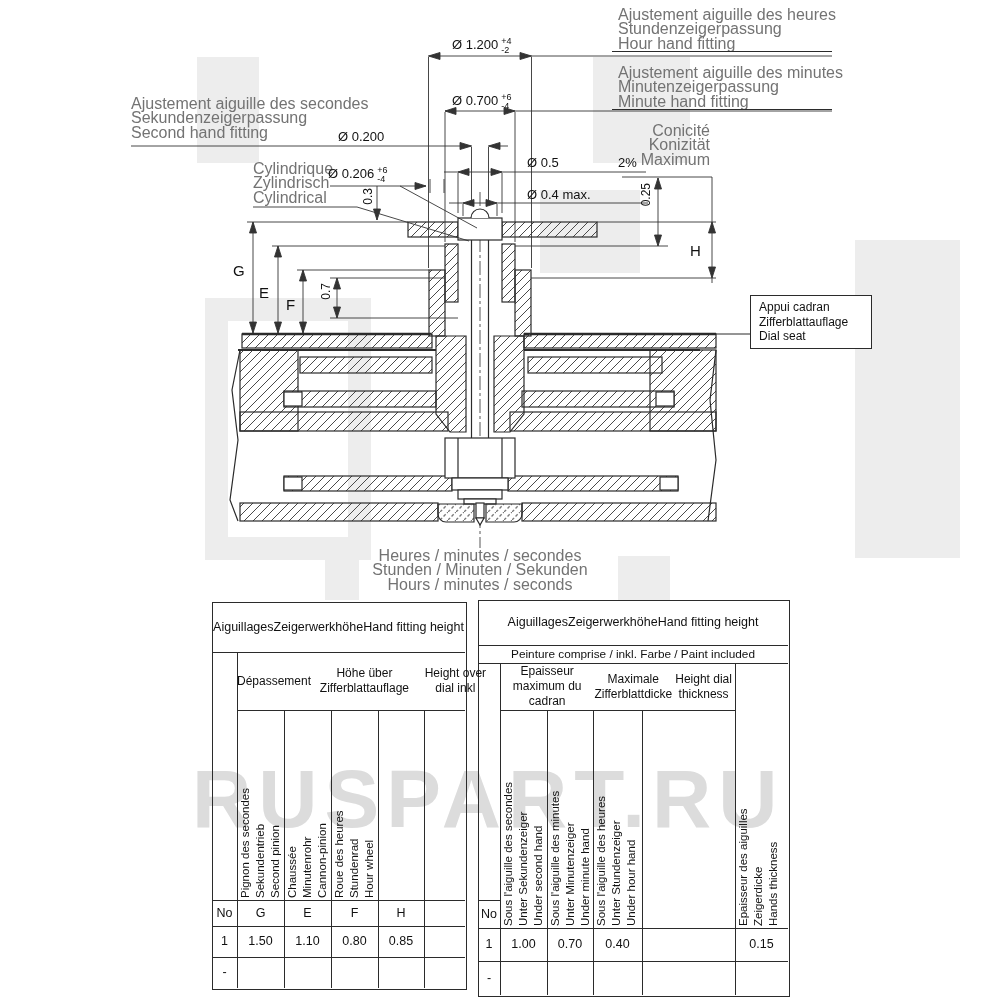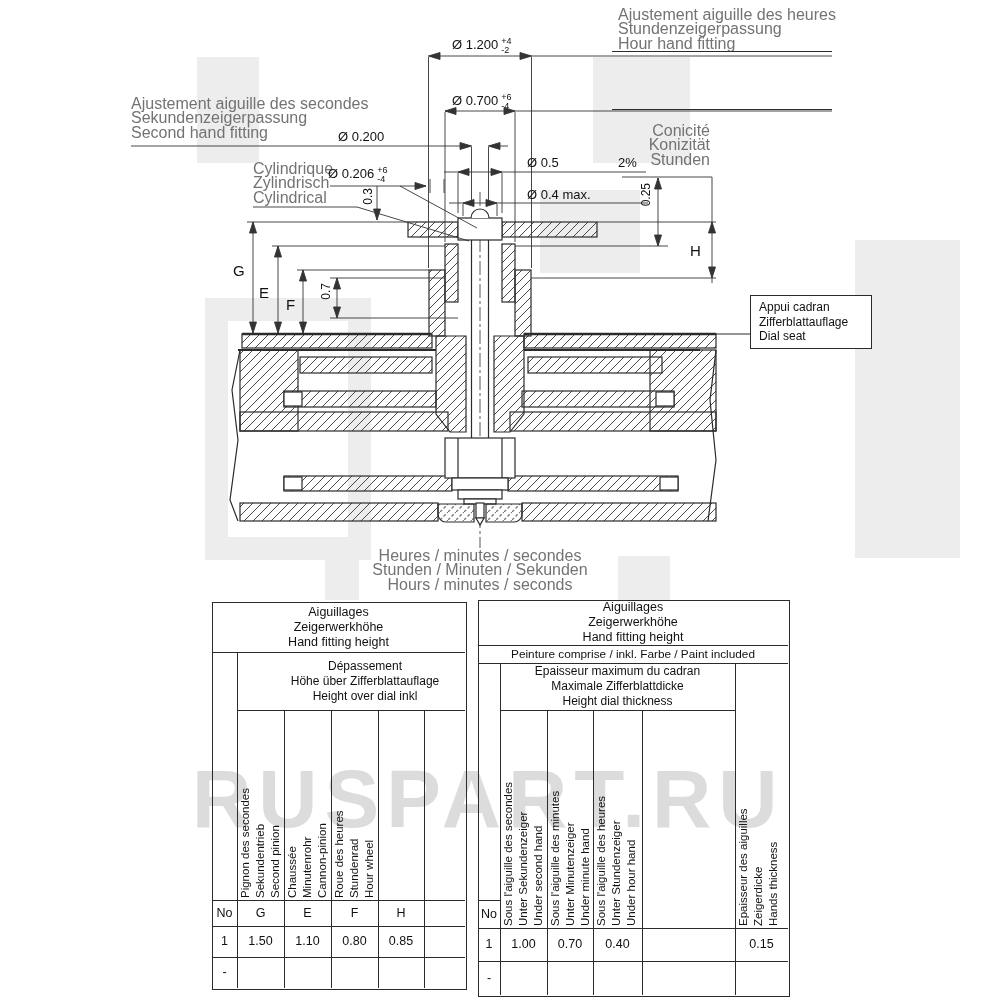--- a/index.html
+++ b/index.html
@@ -19,21 +19,21 @@
   svg{position:absolute;left:0;top:0;z-index:2;}
   
   .hl{position:absolute;height:1.2px;background:#2b2b2b;z-index:3;}
   .vl{position:absolute;width:1.2px;background:#2b2b2b;z-index:3;}
   .tframe{position:absolute;border:1.6px solid #2b2b2b;z-index:3;background:transparent;}
   .c{position:absolute;display:flex;align-items:center;justify-content:center;
      font-size:12.5px;color:#111;text-align:center;z-index:4;line-height:15px;}
   .rotcell{position:absolute;writing-mode:vertical-rl;transform:rotate(180deg);
            font-size:11.5px;line-height:15px;color:#111;z-index:4;padding-top:6px;}
   .rotcell div{white-space:nowrap;}
-  .tctr{display:flex;flex-direction:column;justify-content:center;align-items:center;}
+  .tctr{display:flex;flex-direction:row;justify-content:center;align-items:center;}
 </style>
 </head>
 <body>
 
 <div id="stage">
 
   <div class="wm-frame" style="left:205px;top:298px;width:120px;height:216px;"></div>
   <div class="wm-block" style="left:855px;top:240px;width:105px;height:318px;"></div>
   <div class="wm-block" style="left:593px;top:57px;width:97px;height:106px;"></div>
   <div class="wm-block" style="left:197px;top:57px;width:62px;height:106px;"></div>
@@ -207,38 +207,43 @@
     </g>
   </svg>
 
   <div class="lbl" style="left:618px;top:8px;">
     <div>Ajustement  aiguille des heures</div>
       <div>Stundenzeigerpassung</div>
       <div>Hour hand fitting</div>
   </div>
   <div class="ul" style="left:612px;top:51px;width:220px;"></div>
 
+  <div class="lbl" style="left:618px;top:66px;">
+    <div>Ajustement aiguille des minutes</div>
+      <div>Minutenzeigerpassung</div>
+      <div>Minute hand fitting</div>
+  </div>
   <div class="ul" style="left:612px;top:109px;width:220px;"></div>
 
   <div class="lbl" style="left:131px;top:97px;">
     <div>Ajustement aiguille des secondes</div>
       <div>Sekundenzeigerpassung</div>
       <div>Second hand fitting</div>
   </div>
 
   <div class="lbl" style="left:253px;top:162px;">
     <div>Cylindrique</div>
       <div>Zylindrisch</div>
       <div>Cylindrical</div>
   </div>
 
   <div class="lbl" style="left:630px;top:124px;width:80px;text-align:right;">
     <div>Conicité</div>
       <div>Konizität</div>
-      <div>Stunden</div>
+      <div>Maximum</div>
   </div>
   <div class="dim" style="left:618px;top:155px;">2%</div>
 
   <div class="dim dimflex" style="left:452px;top:37px;">
     <span>Ø 1.200</span>
     <span class="tol">
         <span>+4</span>
         <span>-2</span>
       </span>
   </div>

